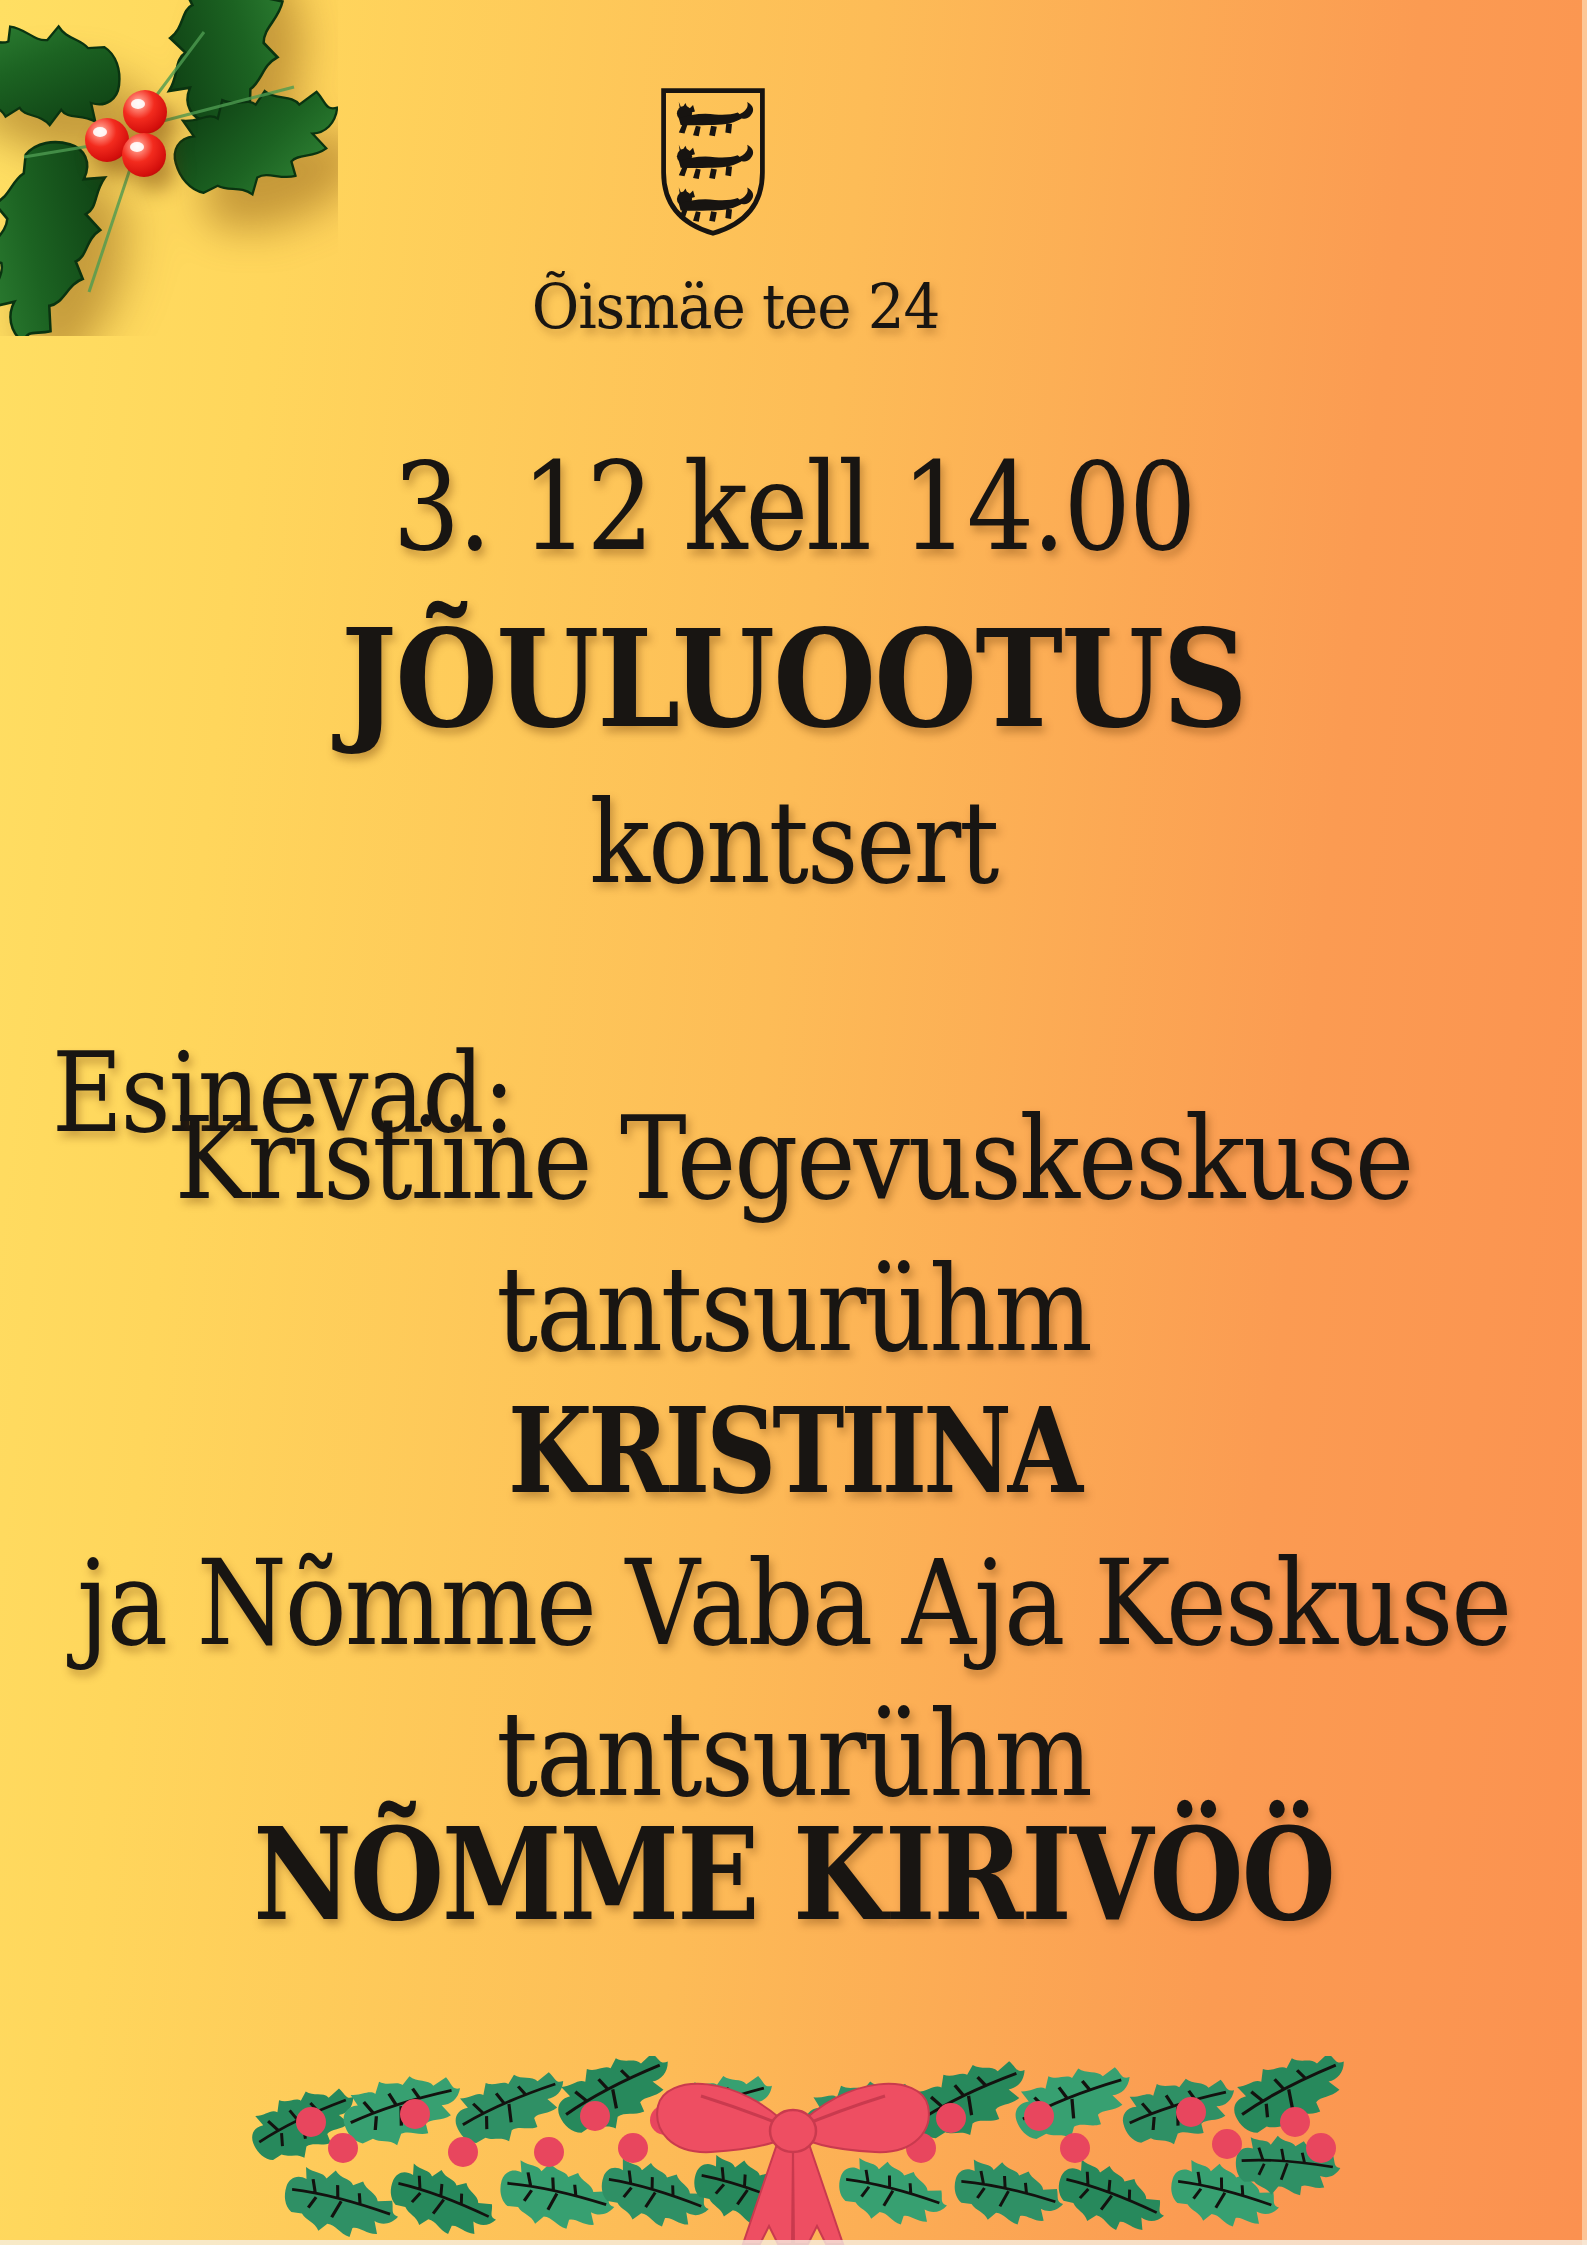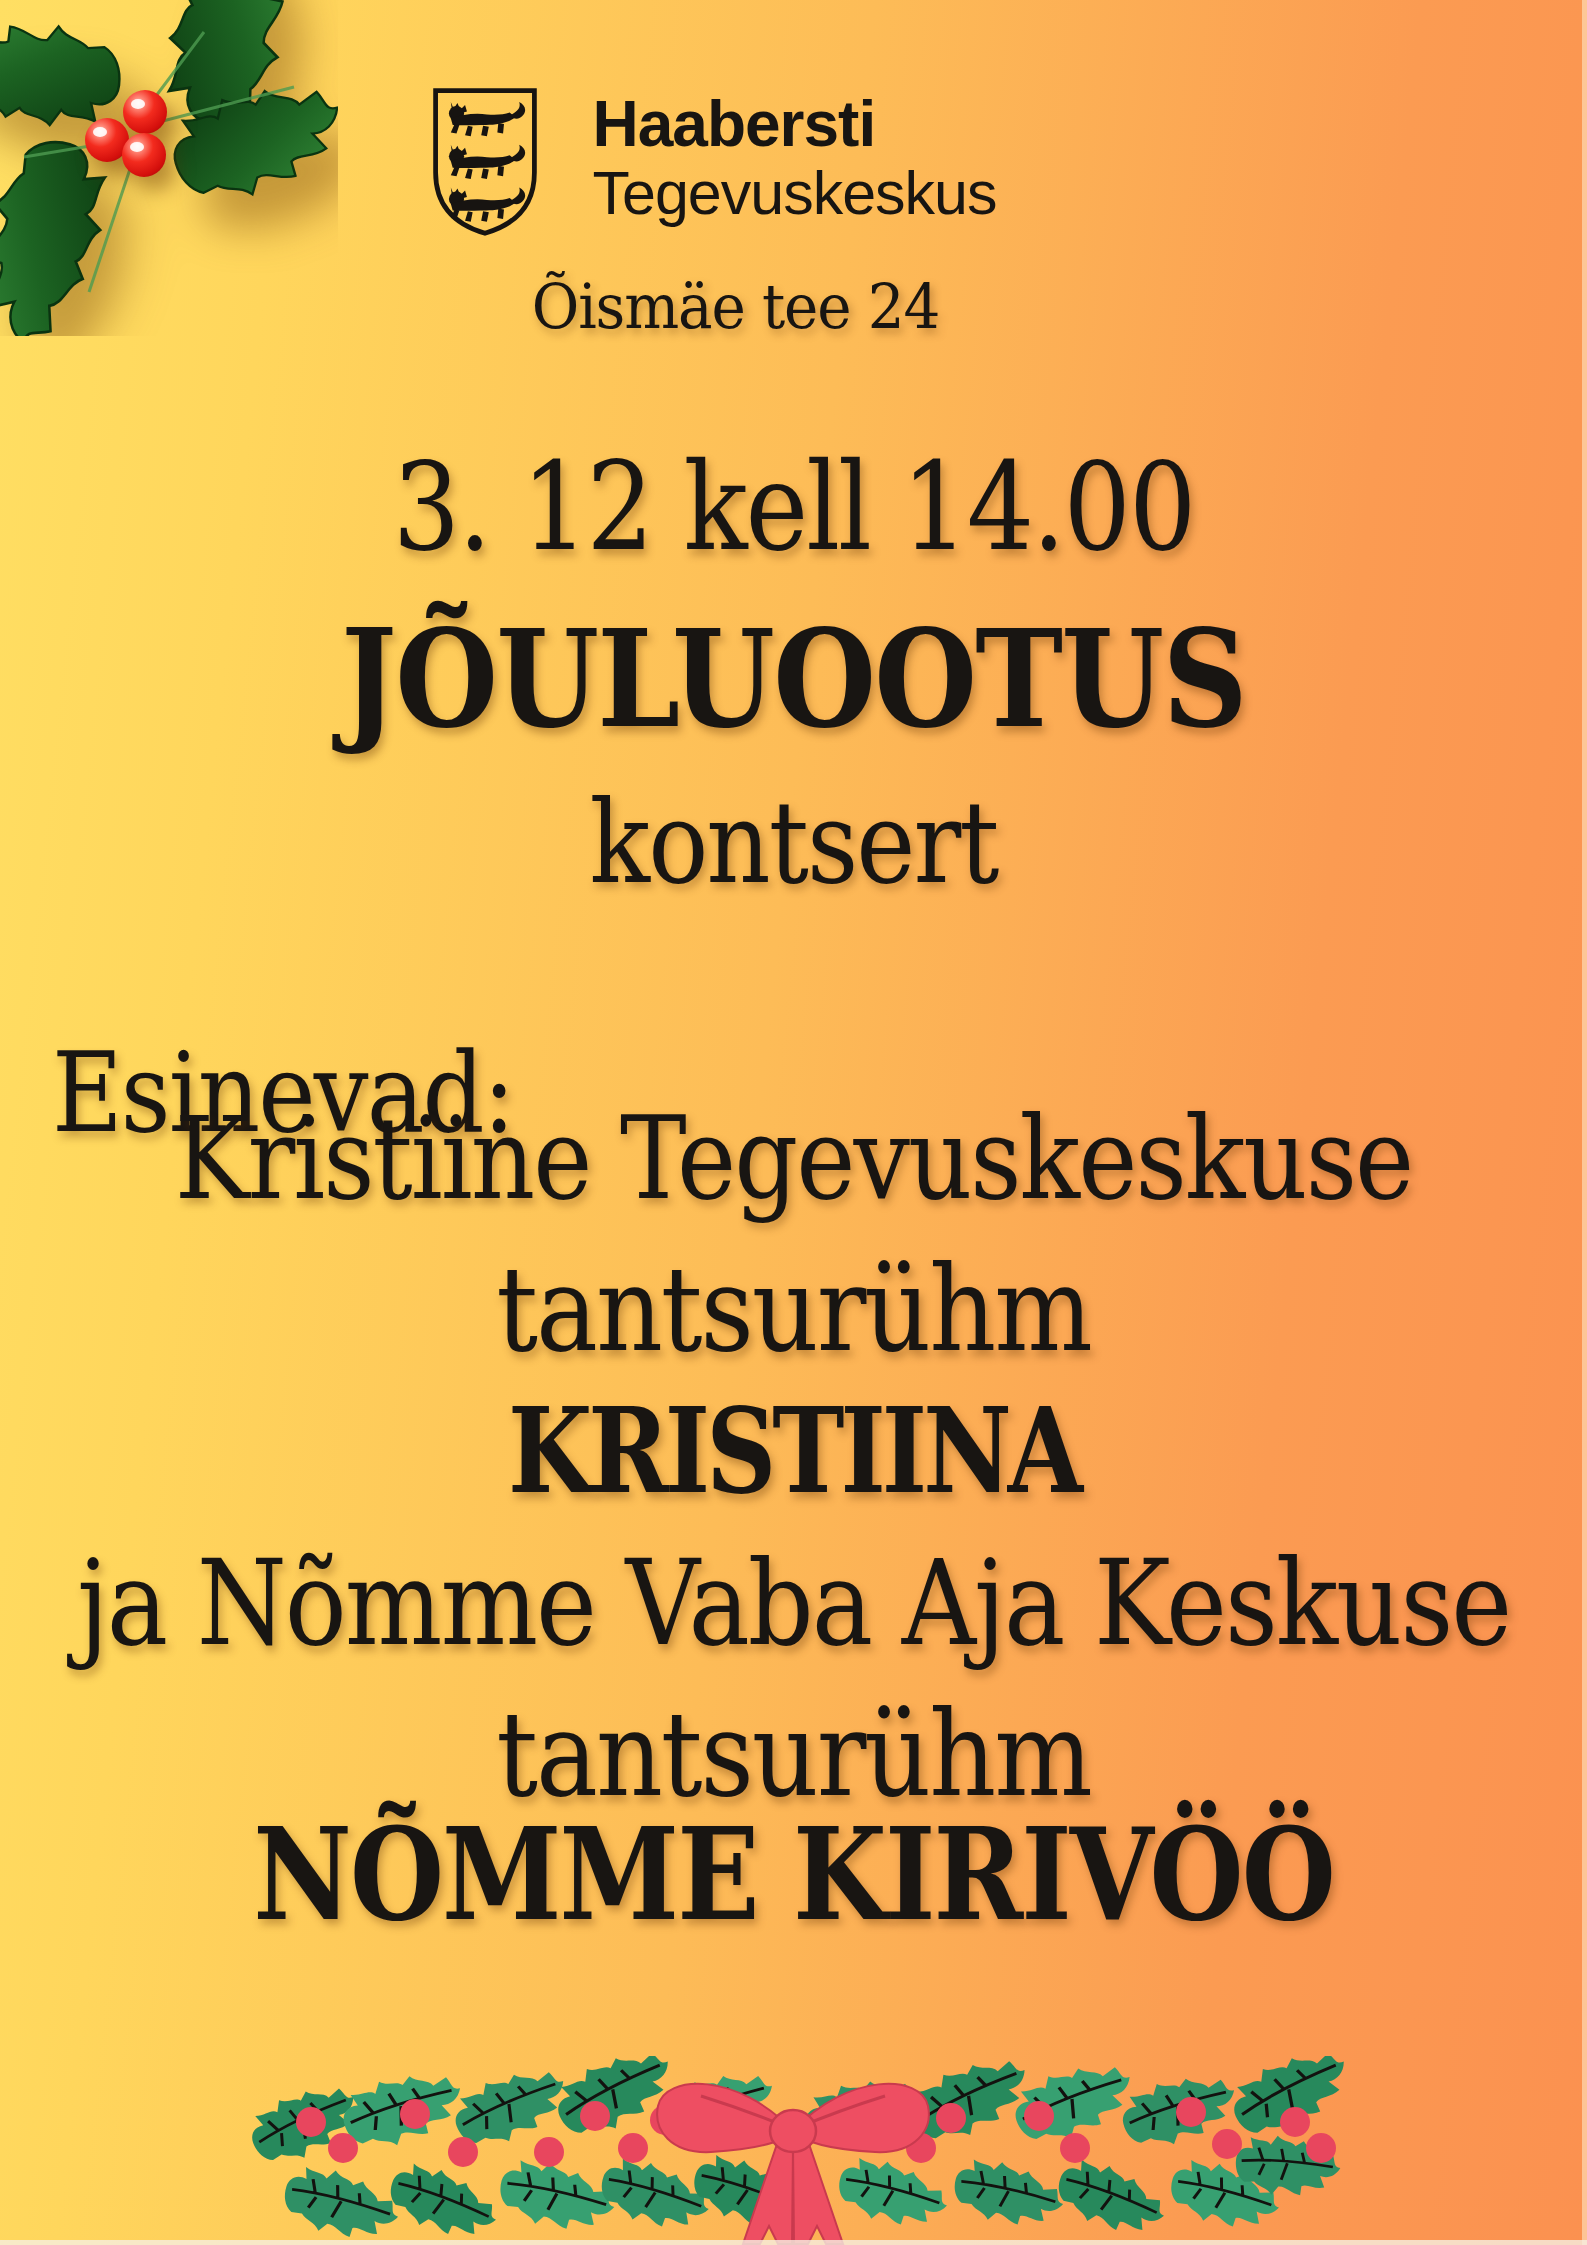--- a/index.html
+++ b/index.html
@@ -109,24 +109,20 @@
           </g>
           <g transform="translate(16,106)">
             <path d="M8,2 l3,7 4,-6 3,7 5,-5 2,7 -15,4 z"></path>
             <circle cx="14" cy="14" r="8"></circle>
             <path d="M8,19 C20,15 34,13 46,15 C56,16 64,15 70,13 L76,18 C68,24 56,26 45,26 C33,26 20,27 10,26 Z"></path>
             <path d="M12,25 l-4,9 6,1 3,-9 z M26,27 l-3,10 6,1 2,-10 z M42,27 l-2,10 6,1 2,-10 z M58,24 l-1,10 6,1 1,-10 z"></path>
             <path d="M70,16 C78,12 82,8 80,2 C86,5 89,11 83,17 C79,21 74,20 70,16 Z"></path>
           </g>
         </g>
       </svg>
-      <div class="org-names">
-        <div class="org-line1">Haabersti</div>
-        <div class="org-line2">Tegevuskeskus</div>
-      </div>
     </div>
   </div>
 
   <div class="txt address">Õismäe tee 24</div>
 
   <div class="txt l-date">3. 12 kell 14.00</div>
   <div class="txt l-title bold">JÕULUOOTUS</div>
   <div class="txt l-kontsert">kontsert</div>
   <div class="txt l-esinevad">Esinevad:</div>
   <div class="txt l-k1">Kristiine Tegevuskeskuse</div>

